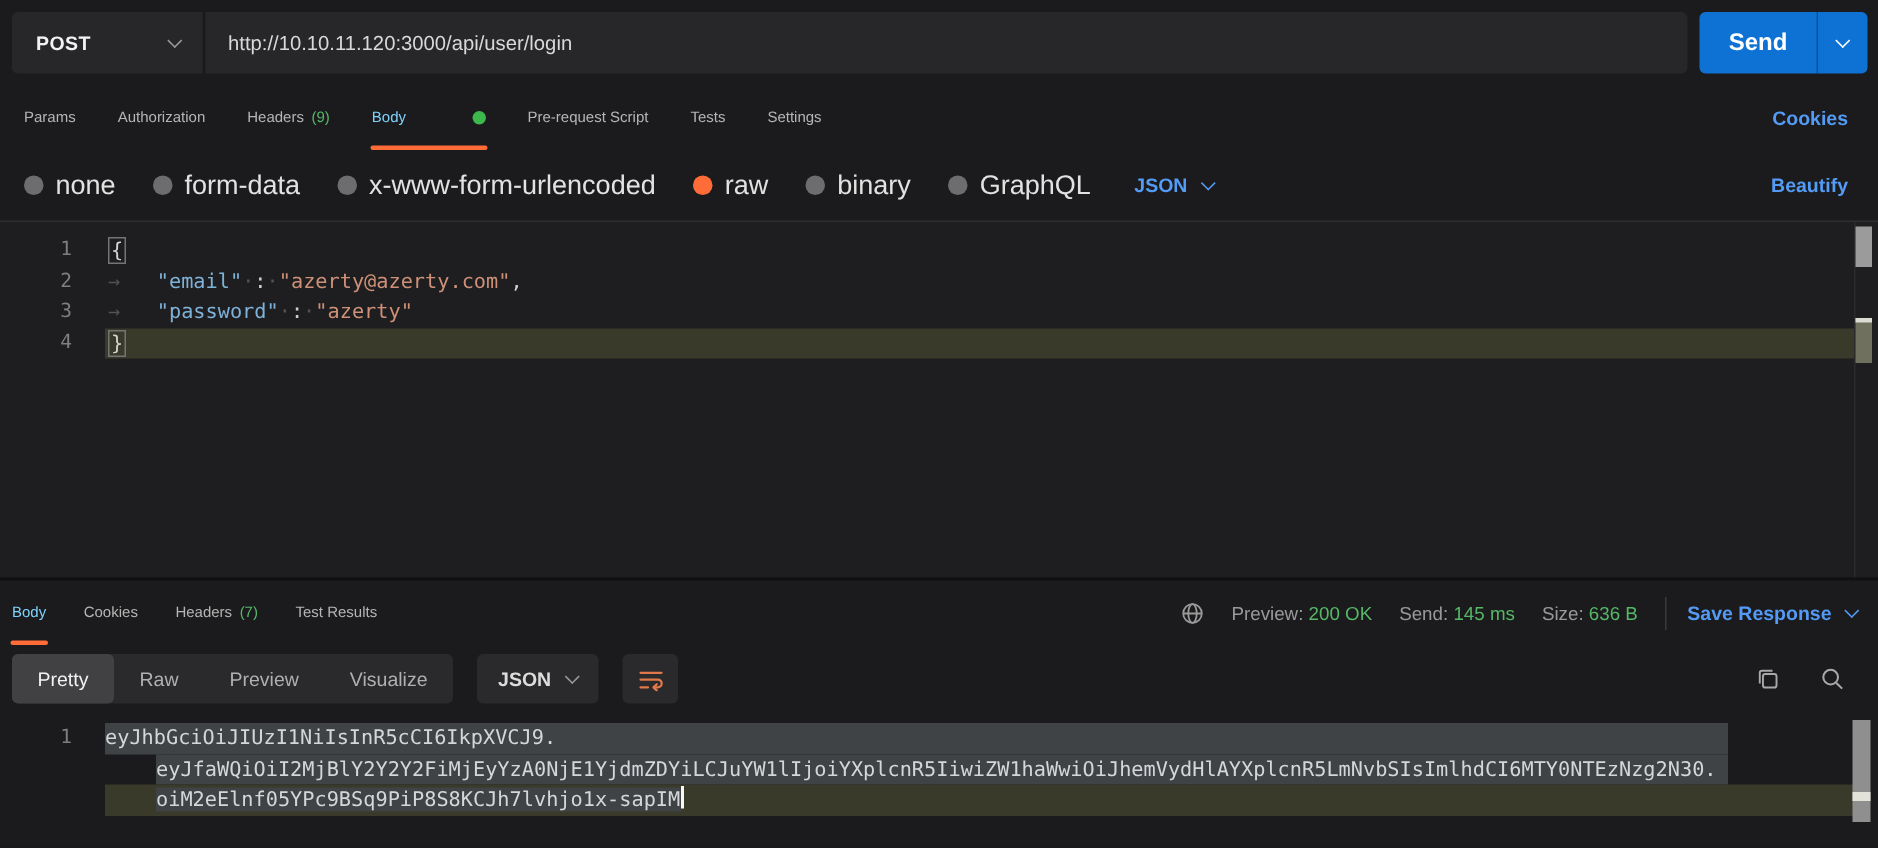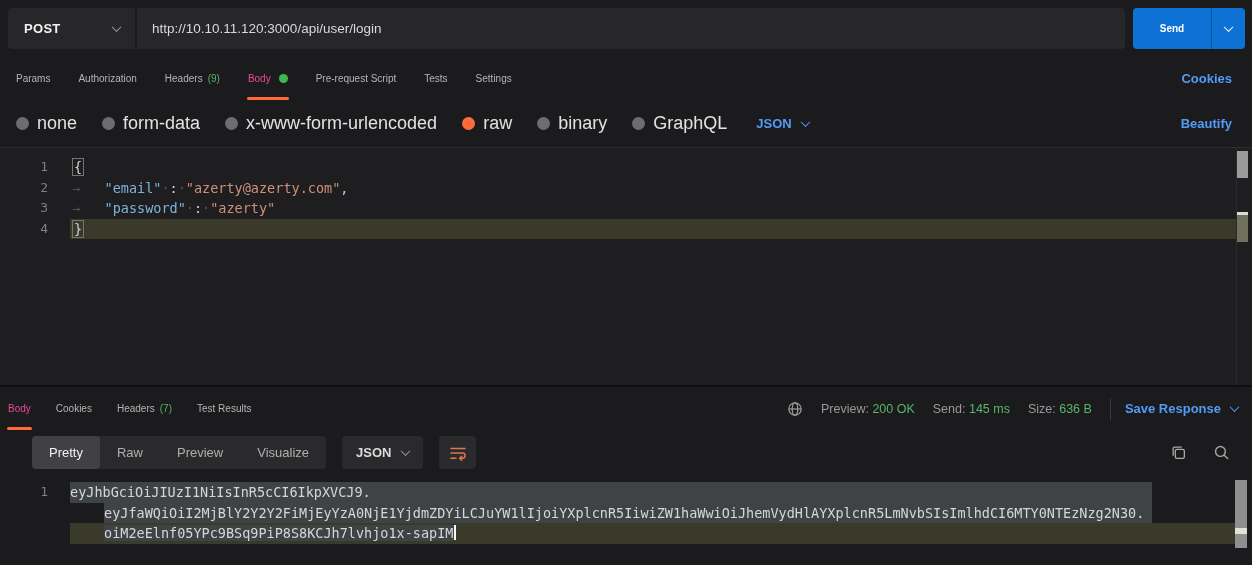--- a/index.html
+++ b/index.html
@@ -25,29 +25,29 @@
   #url-input {
     position:absolute; left:137px; top:8px; width:988px; height:41px;
     background:#27272a; border-radius:0 4px 4px 0;
     color:#d9d9d9; font-size:13.5px; line-height:41px; padding-left:15px;
     white-space:nowrap; overflow:hidden; cursor:text;
   }
   #send-button {
     position:absolute; left:1133px; top:8px; width:112px; height:41px;
     background:#0e72d5; border-radius:4px; display:flex; color:#fff; cursor:pointer;
   }
-  #send-button .send-main { width:78px; text-align:center; line-height:41px; font-weight:bold; font-size:10px; }
+  #send-button .send-main { width:78px; text-align:center; line-height:41px; font-weight:bold; font-size:16px; }
   #send-button .send-arrow { flex:1; border-left:1px solid rgba(0,0,0,.28); display:flex; align-items:center; justify-content:center; }
 
   .chev { display:inline-block; width:7px; height:7px; border:solid currentColor; border-width:0 0 1.7px 1.7px; transform:rotate(-45deg) translate(1px,-1px); }
 
   
   #req-tabs { position:absolute; top:57px; left:0; right:0; height:43px; display:flex; align-items:center; padding:0 20px 0 16px; gap:28px; }
   .tab { color:#b5b5b5; font-size:10px; height:43px; line-height:43px; position:relative; cursor:pointer; white-space:nowrap; display:flex; align-items:center; }
-  .tab.active { color:#ec4899; }
+  .tab.active { color:#7dd3fc;gap:36px; }
   .tab .underline { position:absolute; left:-1px; right:-1px; bottom:0; height:3px; background:#ff6c37; border-radius:2px; }
   .count { color:#55b767; margin-left:5px; }
   .dot { display:inline-block; width:9px; height:9px; border-radius:50%; background:#3cb94c; margin-left:8px; }
   .link { color:#539bf5; font-weight:bold; font-size:13px; cursor:pointer; white-space:nowrap; }
   #cookies-link { margin-left:auto; }
 
   
   #mode-row { position:absolute; top:100px; left:0; right:0; height:46px; display:flex; align-items:center; padding:0 20px 0 16px; gap:25px; }
   .radio { display:flex; align-items:center; gap:8px; color:#e2e2e2; font-size:18px; cursor:pointer; white-space:nowrap; }
   .radio .circ { width:13px; height:13px; border-radius:50%; background:#6d6d70; }
@@ -72,21 +72,21 @@
   
   #response { position:absolute; top:385px; left:0; right:0; bottom:0; background:#1b1b1d; border-top:2px solid #101012; }
   #resp-tabs { height:43px; display:flex; align-items:center; padding:0 14px 0 8px; gap:25px; }
   #resp-meta { margin-left:auto; display:flex; align-items:center; font-size:12.5px; color:#999; }
   .meta-pair { margin-left:18px; white-space:nowrap; }
   .mval { color:#55b767; }
   .vsep { width:1px; height:22px; background:#3a3a3d; margin:0 14px 0 18px; }
   #save-response { color:#539bf5; font-weight:bold; font-size:13px; display:flex; gap:10px; align-items:center; cursor:pointer; }
 
   #resp-toolbar { height:45px; display:flex; align-items:center; padding:0 22px 0 8px; gap:16px; }
-  .seg { display:flex; background:#2a2a2c; border-radius:4px; height:33px; align-items:flex-end;margin-left:24px; }
+  .seg { display:flex; background:#2a2a2c; border-radius:4px; height:33px; align-items:flex-end; }
   .seg-item { padding:0 17px; line-height:33px; font-size:13px; color:#b0b0b0; cursor:pointer; border-radius:4px; }
   .seg-item.active { background:#414144; color:#f2f2f2; }
   #resp-format { background:#2a2a2c; border-radius:4px; height:33px; display:flex; align-items:center; padding:0 14px; gap:11px; color:#dcdcdc; font-size:13px; font-weight:bold; cursor:pointer; }
   #resp-format .chev { color:#9a9a9a; }
   #wrap-button { background:#2a2a2c; border-radius:4px; height:33px; width:37px; display:flex; align-items:center; justify-content:center; cursor:pointer; }
   #resp-actions { margin-left:auto; display:flex; gap:26px; align-items:center; }
   .icon-btn { cursor:pointer; display:flex; align-items:center; }
 
   #resp-body { position:relative; padding-top:7px; }
   .rrow { position:relative; height:20.5px; line-height:20.5px; font-family:"DejaVu Sans Mono", monospace; font-size:13.5px; color:#d4d7da; }

